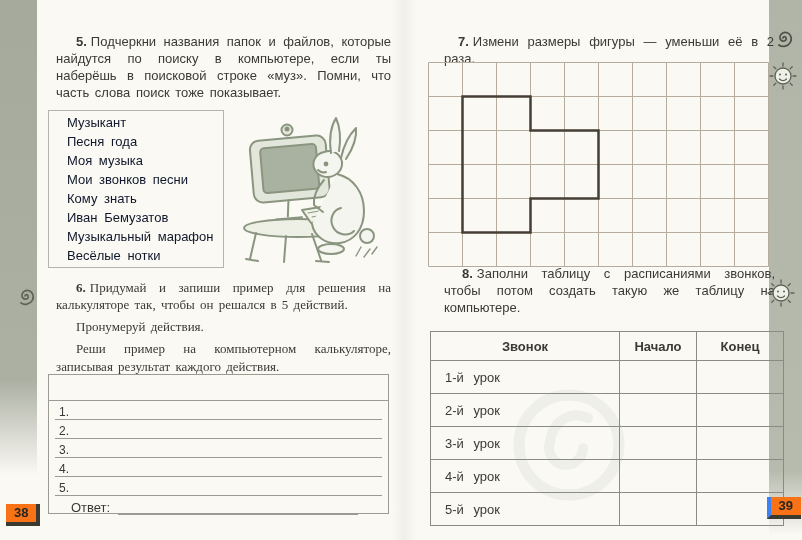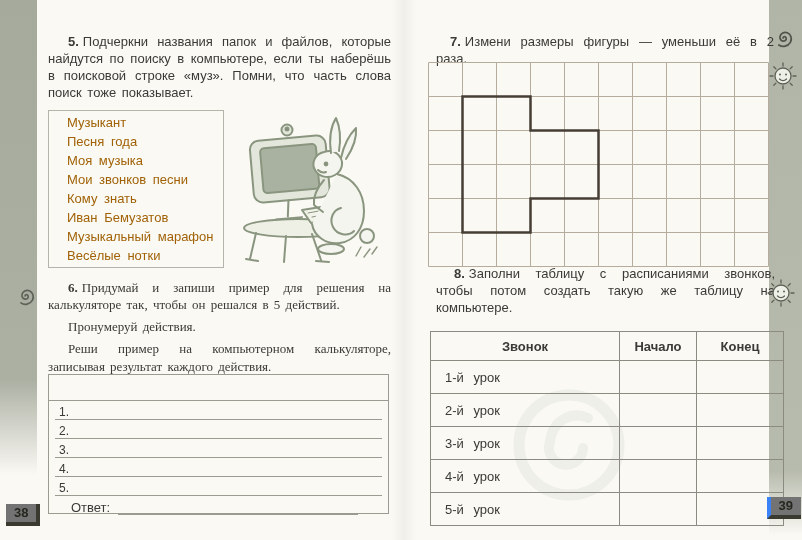--- a/index.html
+++ b/index.html
@@ -16,33 +16,33 @@
   }
   
   .band-left{position:absolute;left:0;top:0;width:37px;height:475px;
     background:linear-gradient(180deg,#a6aa9d 0%,#acb0a3 80%,rgba(172,176,163,0) 100%);}
   .band-right{position:absolute;right:0;top:0;width:33px;height:535px;
     background:linear-gradient(180deg,#b1b5a7 0%,#b7bbad 88%,rgba(183,187,173,0) 100%);}
   .gutter{position:absolute;left:392px;top:0;width:24px;height:540px;
     background:linear-gradient(90deg,rgba(0,0,0,0) 0%,rgba(80,80,70,0.06) 50%,rgba(0,0,0,0) 100%);}
   
   .page-num{position:absolute;font-weight:bold;font-size:13px;color:#26261f;
-    background:#737373;padding:2px 8px 3px 8px;line-height:1;}
+    background:#f97316;padding:2px 8px 3px 8px;line-height:1;}
   .page-num.pn-left{left:6px;top:504px;border-right:4px solid #3a3a31;border-bottom:4px solid #3a3a31;}
   .page-num.pn-right{right:1px;top:497px;border-left:4px solid #3b82f6;border-bottom:4px solid #3a3a31;}
   
   .para{position:absolute;text-align:justify;font-size:13px;line-height:1.32;
     word-spacing:2px;color:var(--text);}
-  .para p{margin:0 0 5px 0;text-indent:20px;}
+  .para p{margin:0 0 5px 8px;text-indent:20px;}
   .tnum{font-weight:bold;margin-right:4px;}
   
   .folder-box{position:absolute;left:48px;top:110px;width:176px;height:158px;
     border:1px solid var(--boxborder);box-sizing:border-box;
     display:flex;flex-direction:column;justify-content:space-evenly;padding-left:18px;}
-  .folder-item{font-size:13px;color:#a16207;word-spacing:3px;}
+  .folder-item{font-size:13px;color:#0f172a;word-spacing:3px;}
   
   .illus{position:absolute;left:228px;top:112px;}
   
   .ans-box{position:absolute;left:48px;top:374px;width:341px;height:140px;
     border:1px solid var(--rule);box-sizing:border-box;background:transparent;}
   .ans-top{height:25px;border-bottom:1px solid var(--rule);}
   .ans-line{height:19px;border-bottom:1px solid var(--rule);margin:0 6px;
     font-size:12px;padding:4px 0 0 4px;box-sizing:border-box;color:var(--text);}
   .ans-row{display:flex;align-items:flex-end;margin:3px 30px 0 22px;}
   .ans-label{font-size:13px;}

